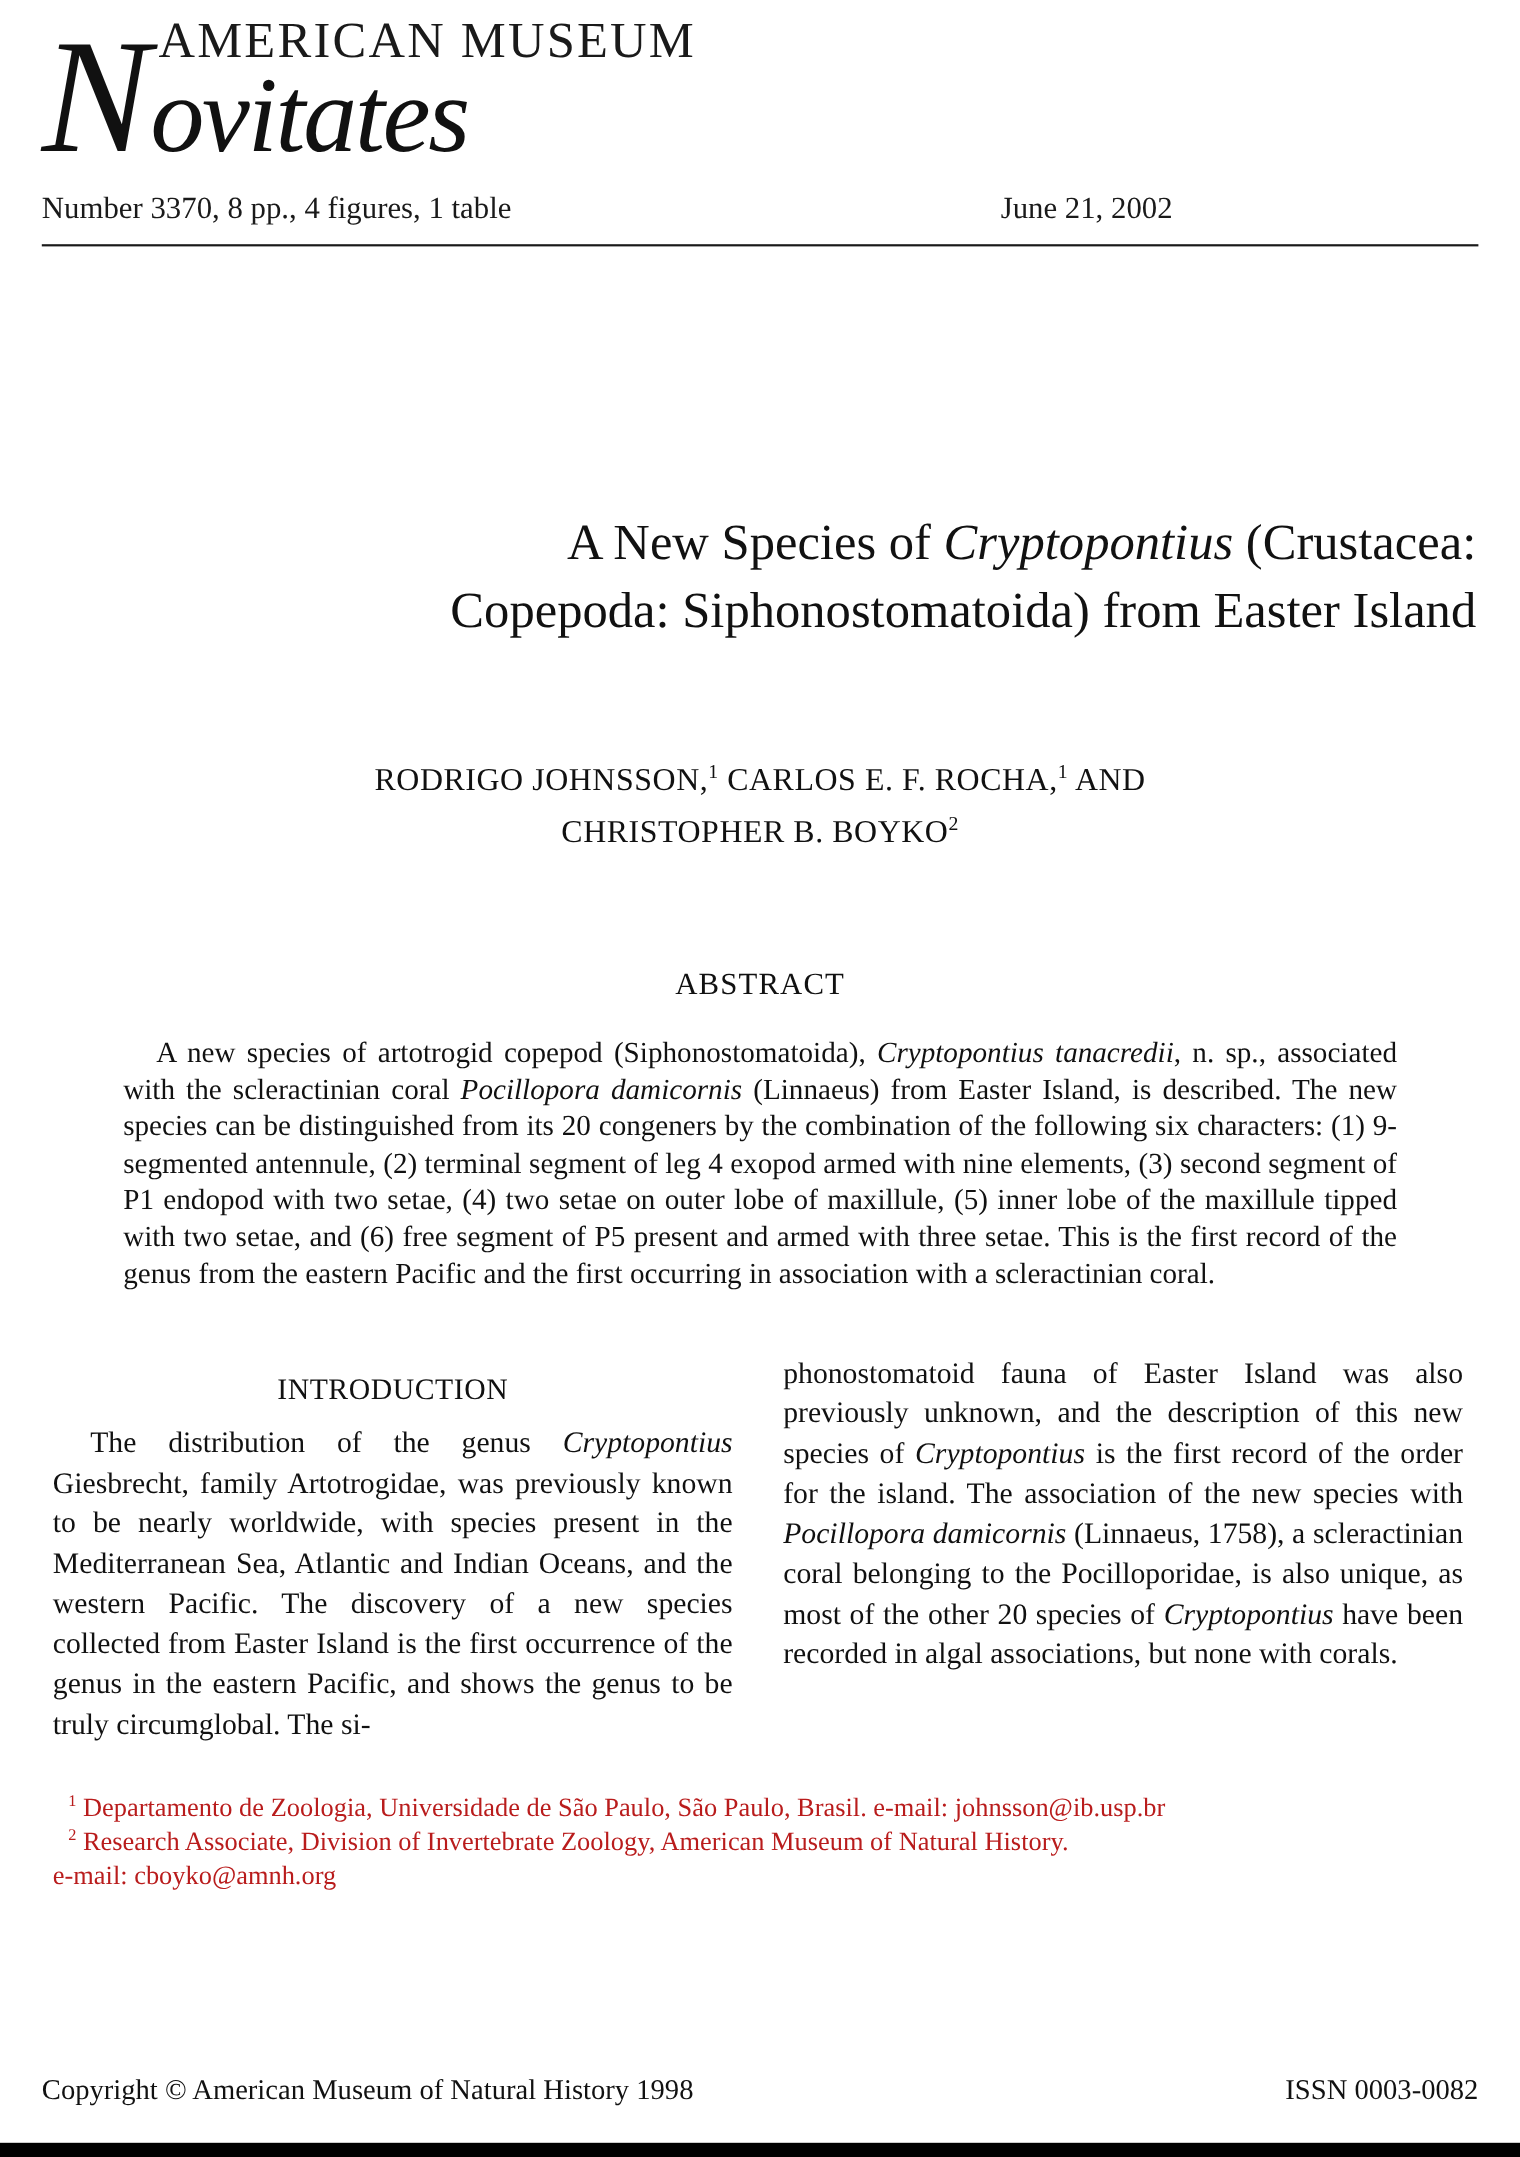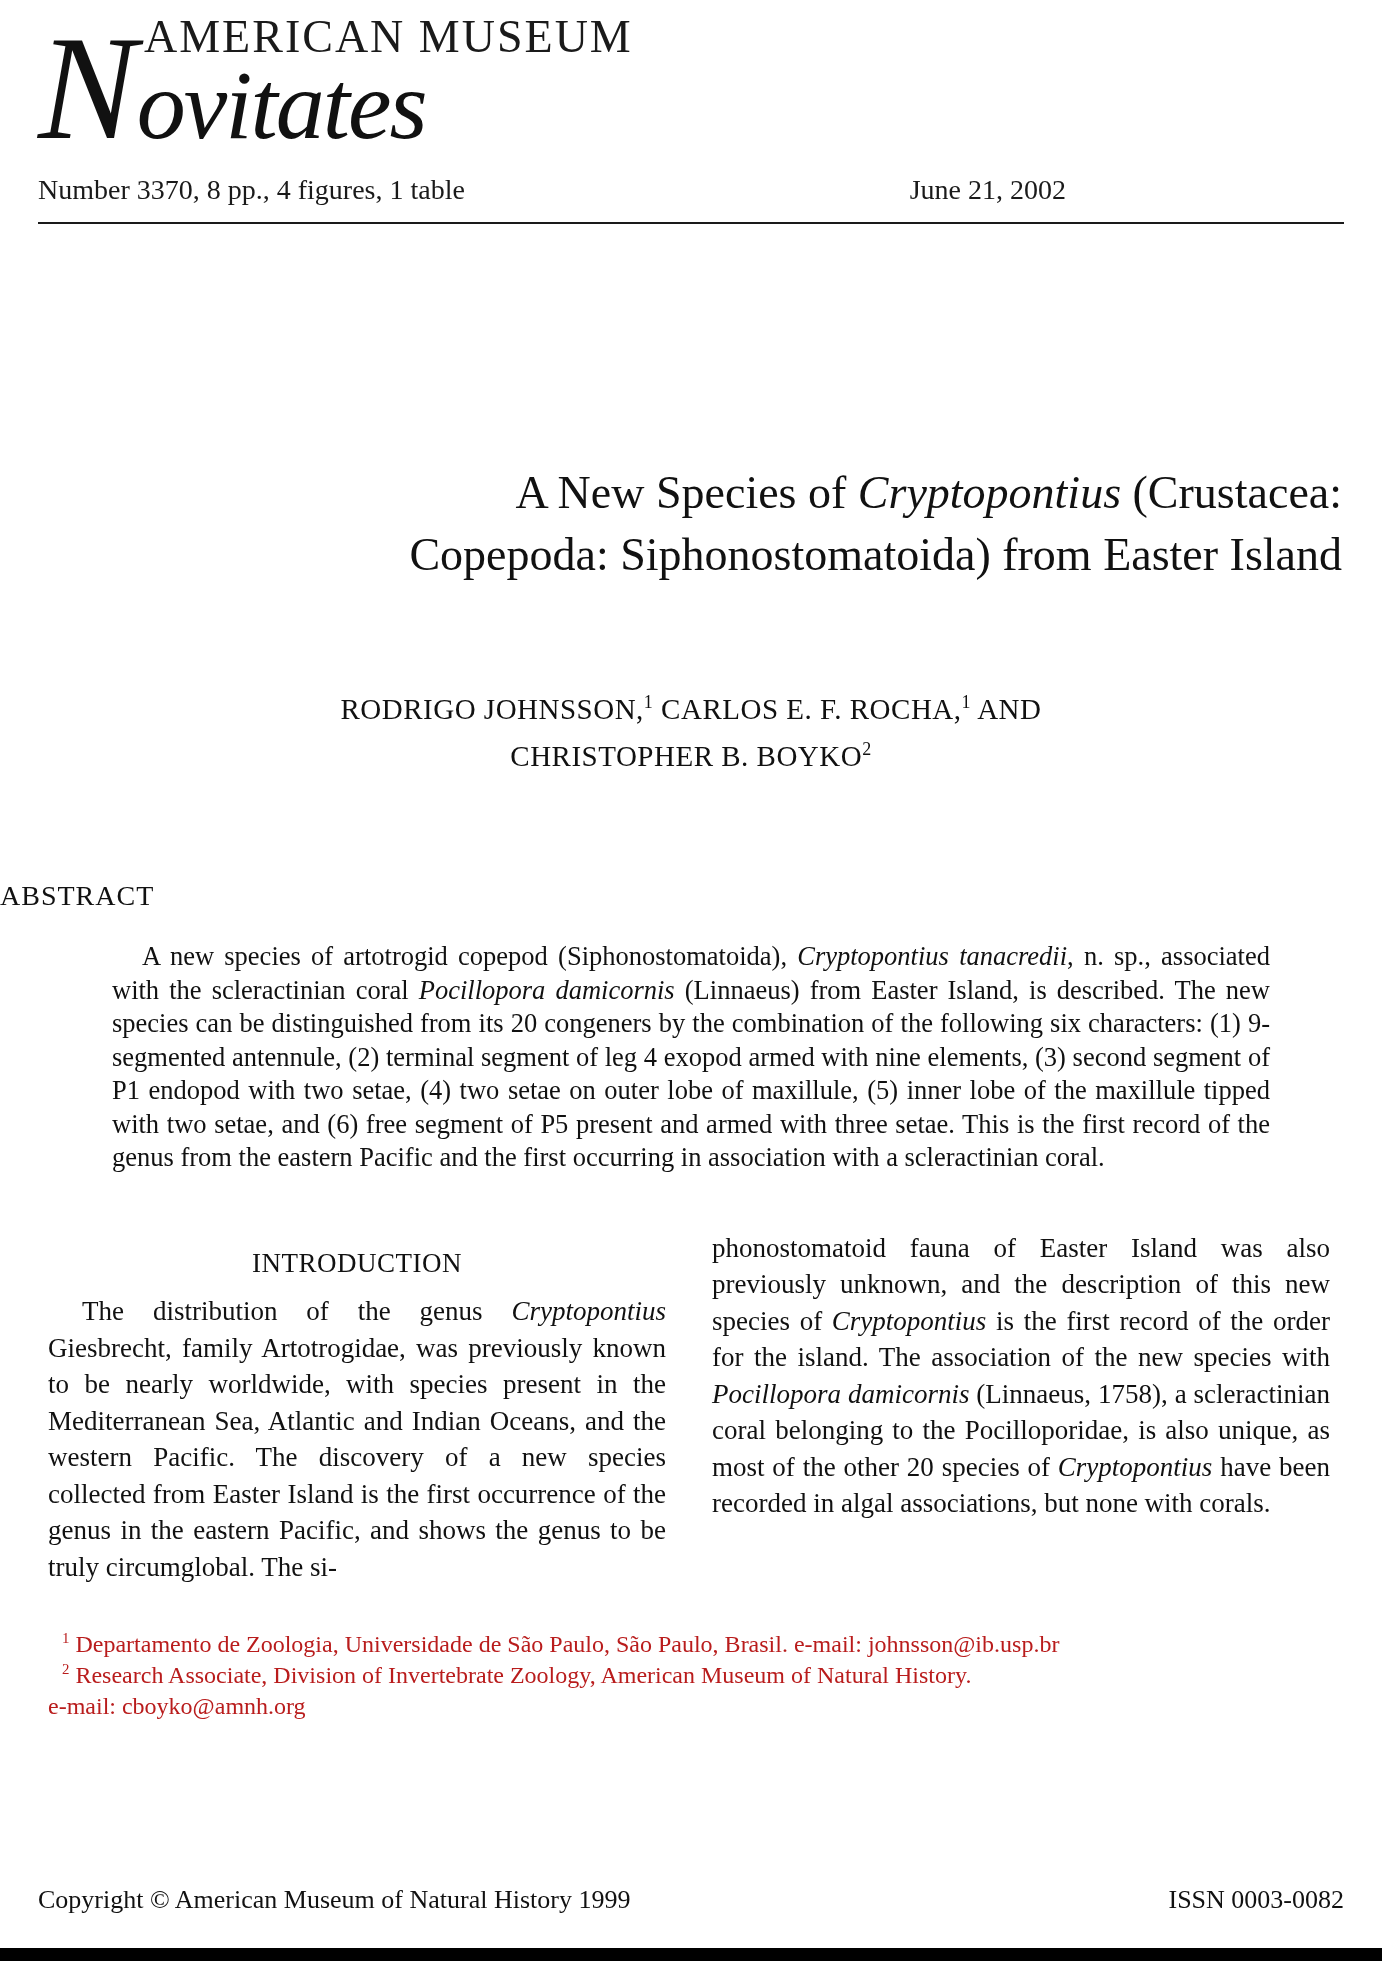--- a/index.html
+++ b/index.html
@@ -85,21 +85,21 @@
   .authors {
     margin-top: 100px;
     text-align: center;
     font-size: 29px;
     line-height: 47px;
     letter-spacing: 0.5px;
     color: #111;
   }
   .abstract-heading {
     margin: 100px 0 0 0;
-    text-align: left;
+    text-align: center;
     font-size: 28px;
     font-weight: normal;
     letter-spacing: 1px;
     color: #111;
   }
   .abstract {
     width: 1158px;
     margin: 28px auto 0 auto;
     font-size: 26.5px;
     line-height: 33.5px;
@@ -204,18 +204,18 @@
     </div>
 
     <div class="footnotes">
       <div class="fn-indent"><sup>1</sup><span> Departamento de Zoologia, Universidade de São Paulo, São Paulo, Brasil. e-mail: johnsson@ib.usp.br</span></div>
       <div class="fn-indent"><sup>2</sup><span> Research Associate, Division of Invertebrate Zoology, American Museum of Natural History.</span></div>
       <div>e-mail: cboyko@amnh.org</div>
     </div>
   </main>
 
   <footer class="footer-row">
-    <span>Copyright © American Museum of Natural History 1999</span>
+    <span>Copyright © American Museum of Natural History 1998</span>
     <span>ISSN 0003-0082</span>
   </footer>
 
   <div class="bottom-bar"></div>
 </div>
 
 </body></html>

